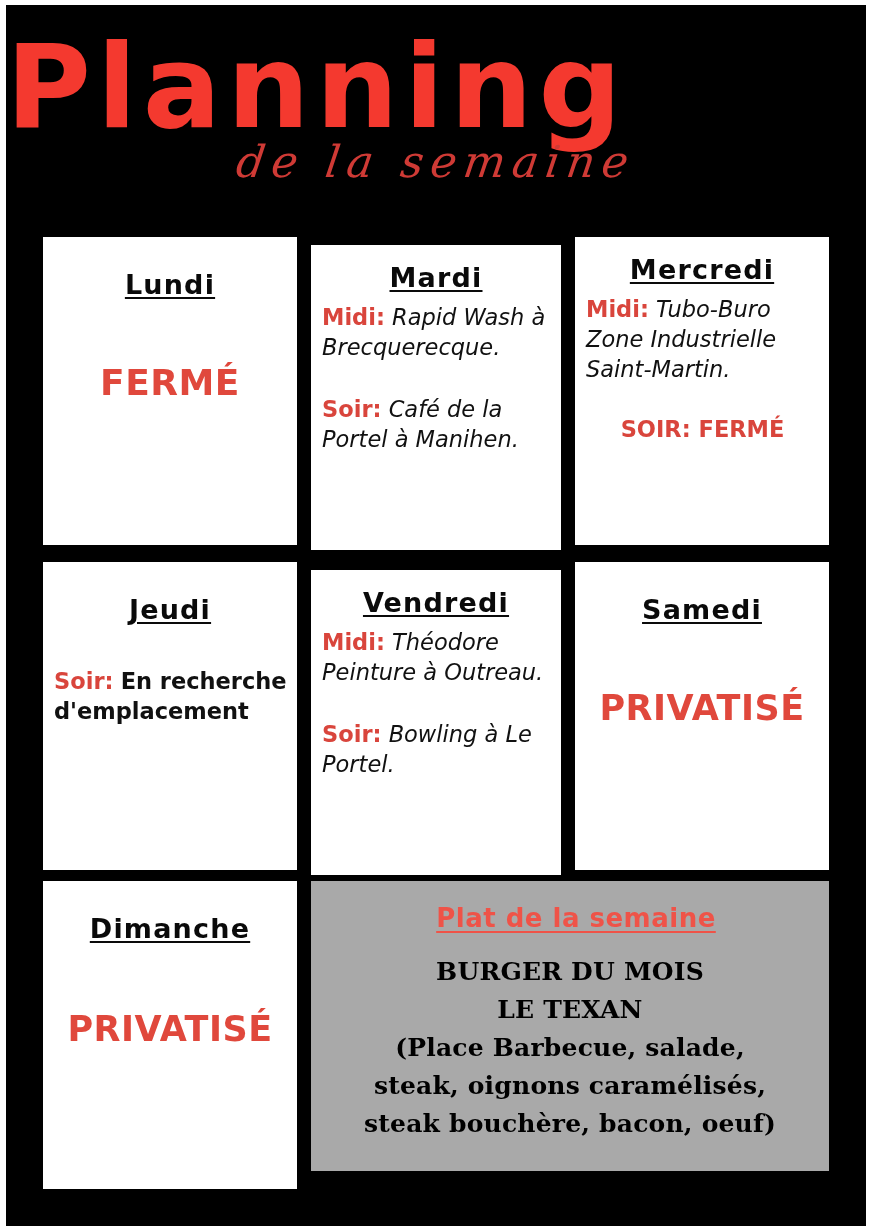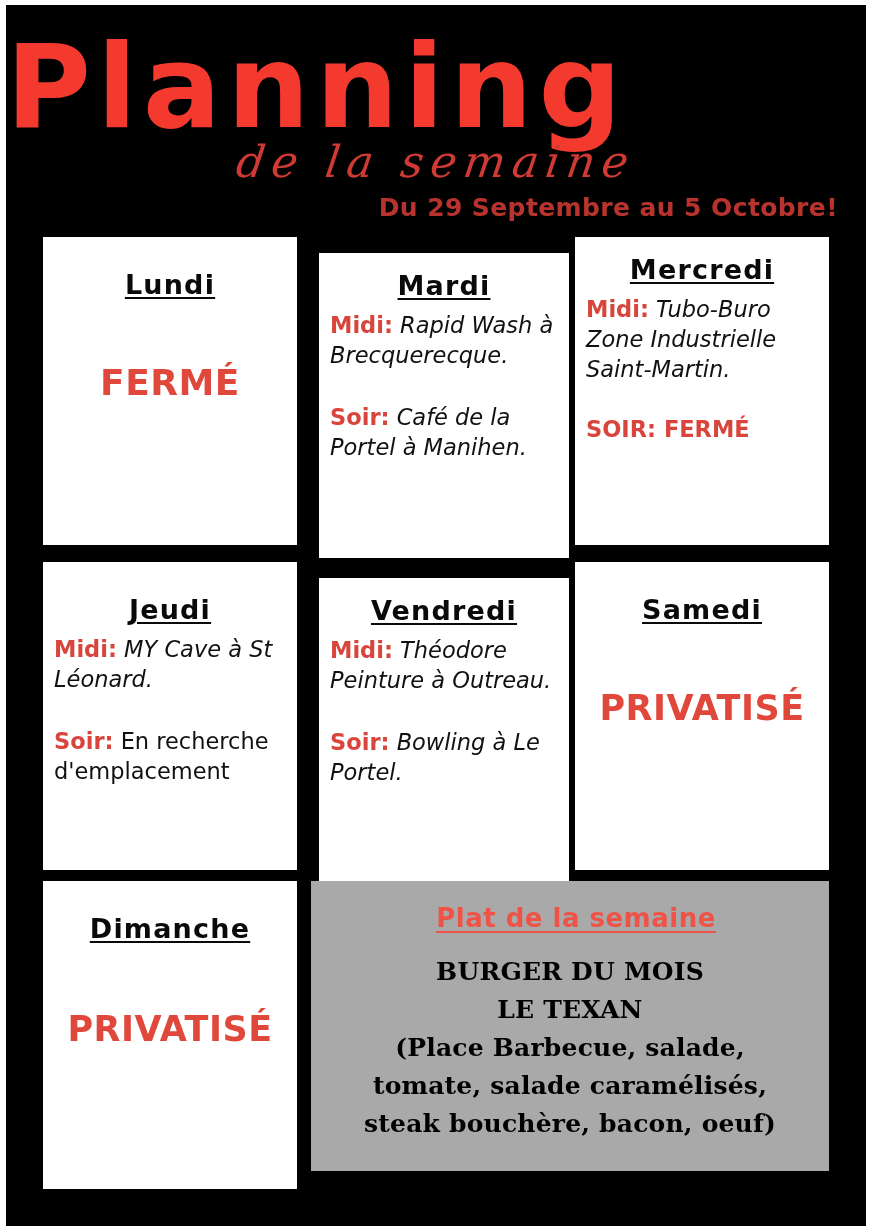--- a/index.html
+++ b/index.html
@@ -90,21 +90,21 @@
     box-sizing: border-box;
     padding: 0;
     overflow: hidden;
   }
 
   .col-a { left: 37px;  width: 254px; }
   .col-b { left: 305px; width: 250px; }
   .col-c { left: 569px; width: 254px; }
 
   .card-tall  { top: 4px;  height: 308px; }
-  .card-short { top: 20px;  height: 305px; margin-left: 8px; }
+  .card-short { top: 12px;  height: 305px; }
 
   .day-name {
     text-align: center;
     font-family: "DejaVu Sans", sans-serif;
     font-weight: bold;
     font-size: 27px;
     line-height: 32px;
     letter-spacing: 1.2px;
     color: #0a0a0a;
     text-decoration: underline;
@@ -142,27 +142,28 @@
   .entry-gap { height: 32px; }
   .entry-gap-sm { height: 30px; }
 
   .lbl {
     font-style: normal;
     font-weight: bold;
     color: #d9453c;
   }
   .val-plain {
     font-style: normal;
-    font-weight: normal;
+    font-weight: bold;
     color: #111111;
   }
   .entry.allred {
     font-style: normal;
     font-weight: bold;
     color: #d9453c;
+    text-align: center;
   }
 
   
   .dish-panel {
     position: absolute;
     left: 305px;
     top: 4px;
     width: 518px;
     height: 290px;
     background: #a9a9a9;
@@ -195,21 +196,20 @@
   }
 </style>
 </head>
 <body>
 
 <div class="poster">
 
   <div class="header">
     <div class="title-main">Planning</div>
     <div class="title-script">de la semaine</div>
-    <div class="title-dates">Du 29 Septembre au 5 Octobre!</div>
   </div>
 
   <div class="grid">
 
     <div class="row row-1">
 
       <div class="card col-a card-tall">
         <div class="day-name">Lundi</div>
         <div class="big-status status-ferme">FERMÉ</div>
       </div>
@@ -244,24 +244,20 @@
         </div>
       </div>
 
     </div>
 
     <div class="row row-2">
 
       <div class="card col-a card-tall">
         <div class="day-name">Jeudi</div>
         <div class="entries">
-          <div class="entry">
-            <span class="lbl">Midi:</span>
-            <span>MY Cave à St Léonard.</span>
-          </div>
           <div class="entry-gap"></div>
           <div class="entry">
             <span class="lbl">Soir:</span>
             <span class="val-plain">En recherche d'emplacement</span>
           </div>
         </div>
       </div>
 
       <div class="card col-b card-short">
         <div class="day-name tight">Vendredi</div>
@@ -291,21 +287,21 @@
         <div class="day-name">Dimanche</div>
         <div class="big-status status-priv-di">PRIVATISÉ</div>
       </div>
 
       <div class="dish-panel">
         <div class="dish-title">Plat de la semaine</div>
         <div class="dish-body">
           <div>BURGER DU MOIS</div>
           <div>LE TEXAN</div>
           <div>(Place Barbecue, salade,</div>
-          <div>tomate, salade caramélisés,</div>
+          <div>steak, oignons caramélisés,</div>
           <div>steak bouchère, bacon, oeuf)</div>
         </div>
       </div>
 
     </div>
 
   </div>
 </div>
 
 </body></html>

